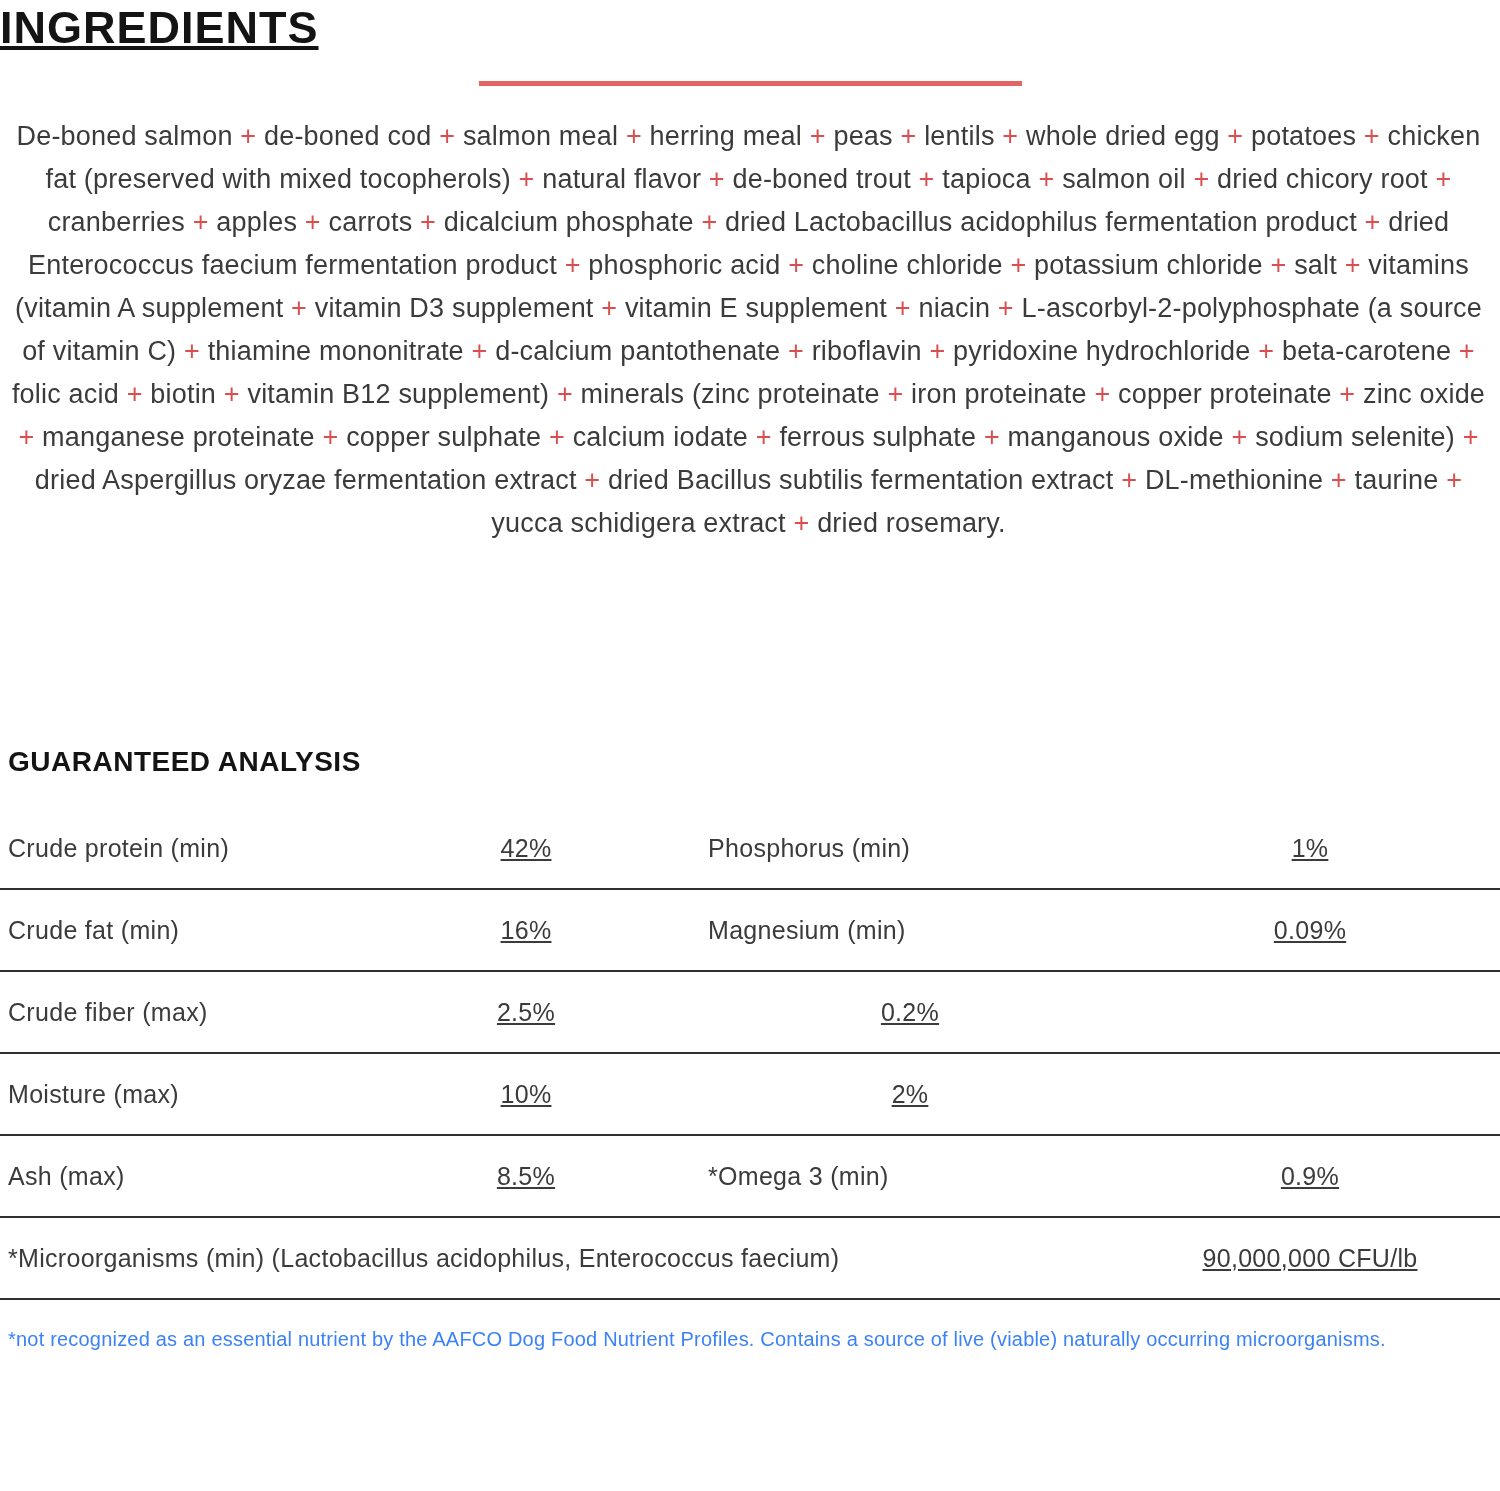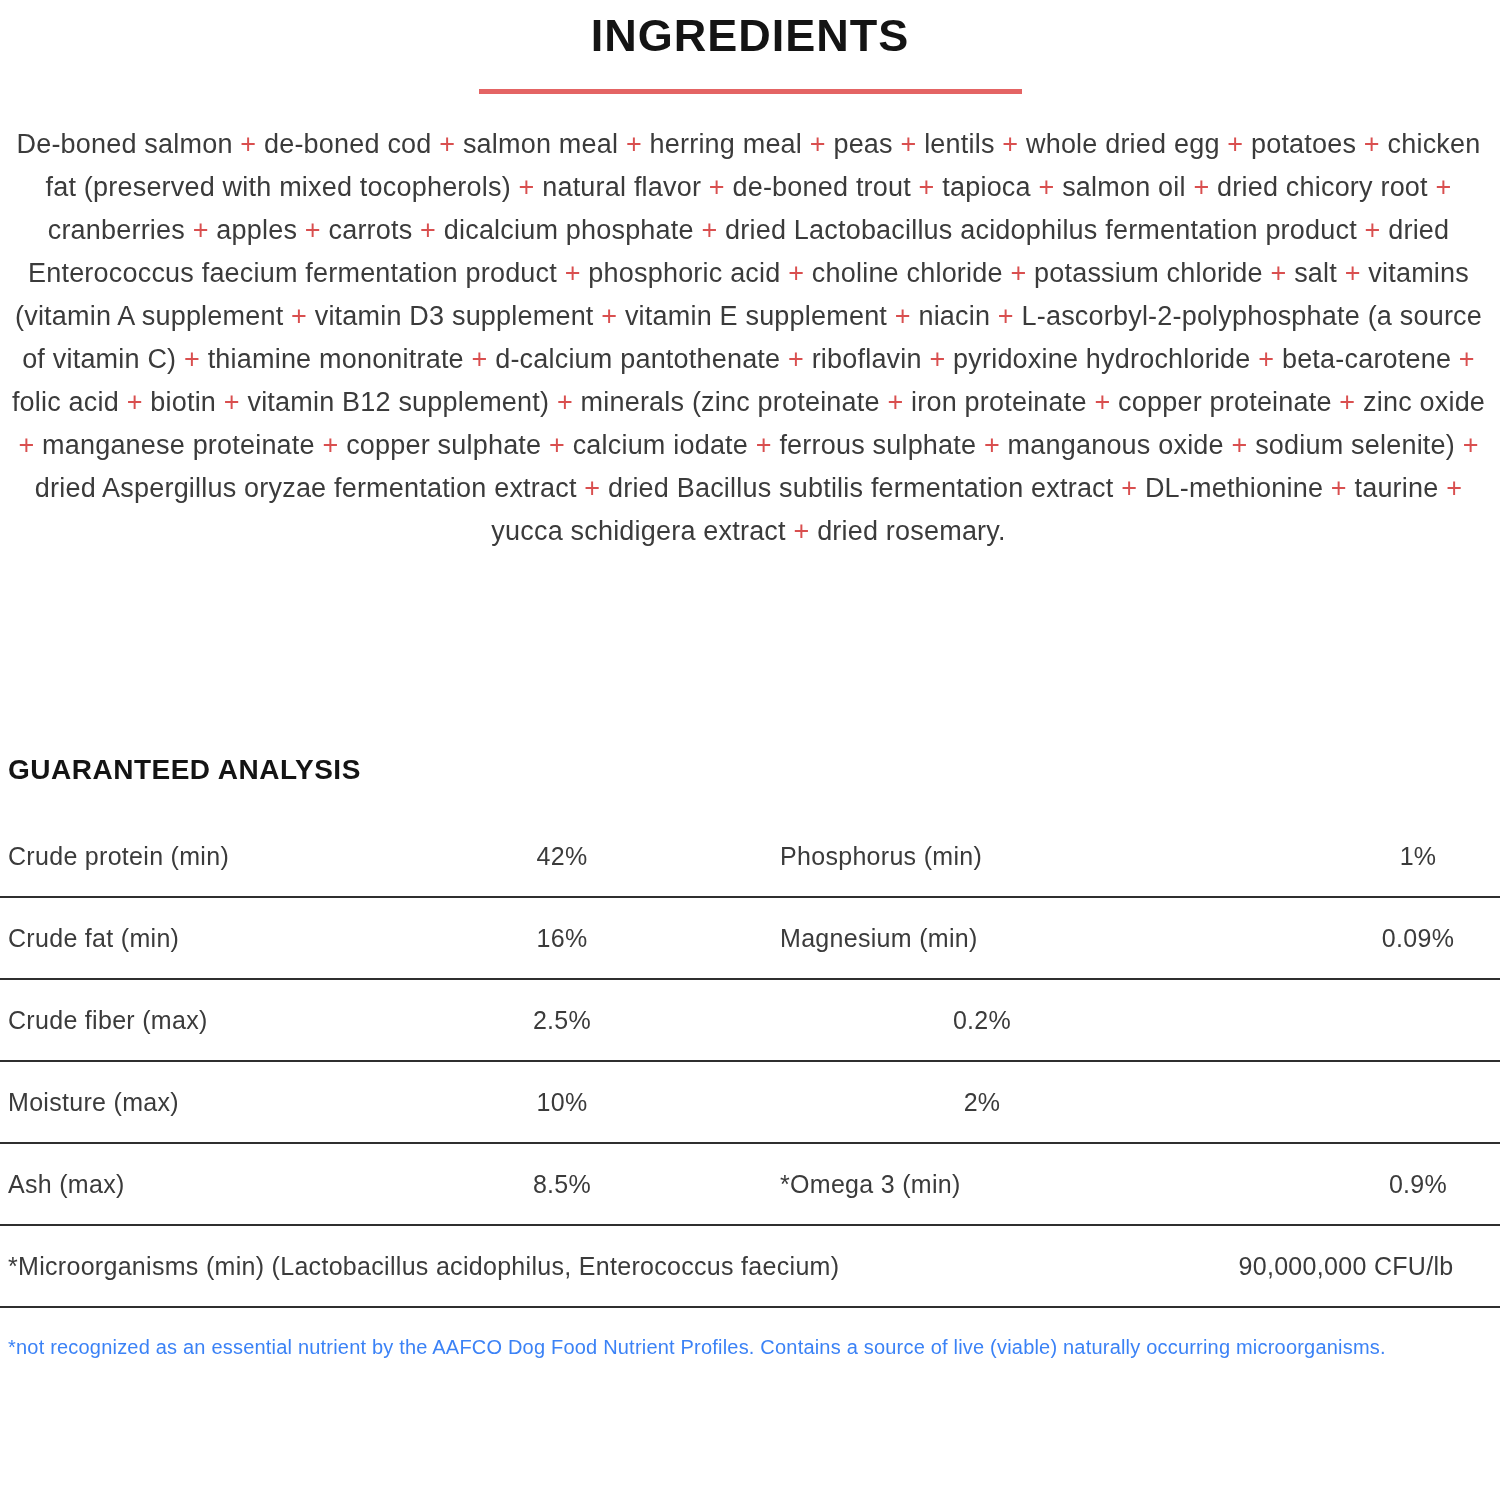--- a/index.html
+++ b/index.html
@@ -14,27 +14,28 @@
   body{
     width:1500px;
     font-family:"Liberation Sans", sans-serif;
     color:var(--body-text);
   }
   .page{width:1500px;padding:0;}
 
   
   .ing-title{
     margin:0;
-    padding-top:16px;
+    padding-top:8px;
     font-size:45px;
     line-height:40px;
     font-weight:800;
     letter-spacing:1px;
-    text-align:center;
+    text-align:left;
     color:var(--heading-text);
+    text-decoration:underline;
   }
   .title-underline{
     width:543px;
     height:5px;
     background:var(--rule-accent);
     margin:33px auto 0 auto;
   }
   .ingredients{
     margin:29px 3px 0 0;
     padding:0 4px;
@@ -65,27 +66,26 @@
   }
   .ga-row{
     display:grid;
     grid-template-columns:352px 348px 420px 380px;
     align-items:center;
     height:82px;
     border-bottom:2px solid var(--line);
     font-size:25px;
     letter-spacing:0.3px;
     color:var(--body-text);
-    gap:36px;
   }
   .ga-row.full{
     grid-template-columns:1120px 380px;
   }
   .ga-label{text-align:left;padding-left:8px;}
-  .ga-value{text-align:center;}
+  .ga-value{text-align:center;text-decoration:underline;}
 
   
   .footnote{
     margin:0;
     padding:0 8px;
     font-size:20px;
     line-height:30px;
     letter-spacing:0.2px;
     color:#3b82f6;
     white-space:pre-wrap;

